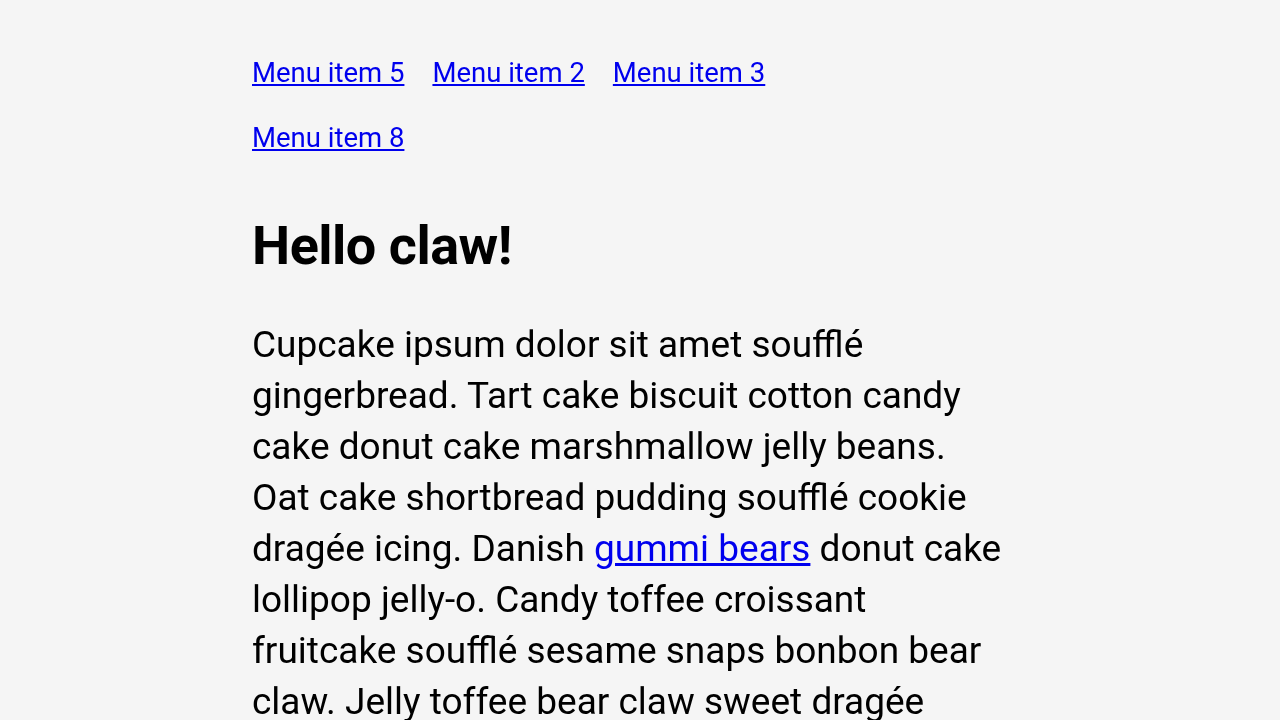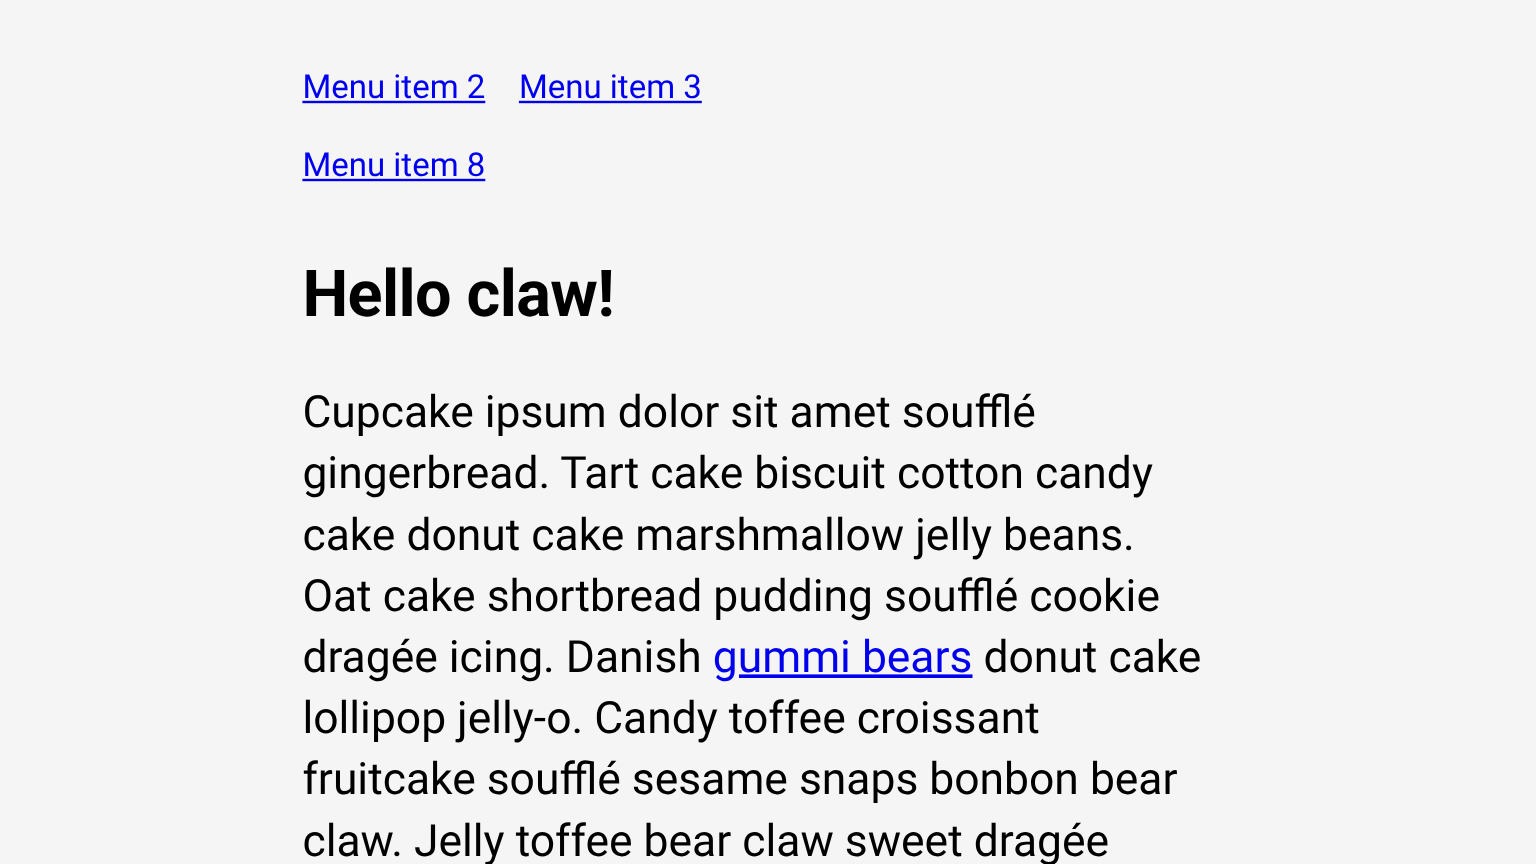--- a/index.html
+++ b/index.html
@@ -62,20 +62,21 @@
       width: 900px;
     }
   </style>
 </head>
 <body>
 
 <div class="page">
 
   <nav class="menu">
     <div class="menu-row">
+      <a href="#">Menu item 5</a>
       <a href="#">Menu item 2</a>
       <a href="#">Menu item 3</a>
     </div>
     <div class="menu-row">
       <a href="#">Menu item 8</a>
     </div>
   </nav>
 
   <h1>Hello claw!</h1>
 

